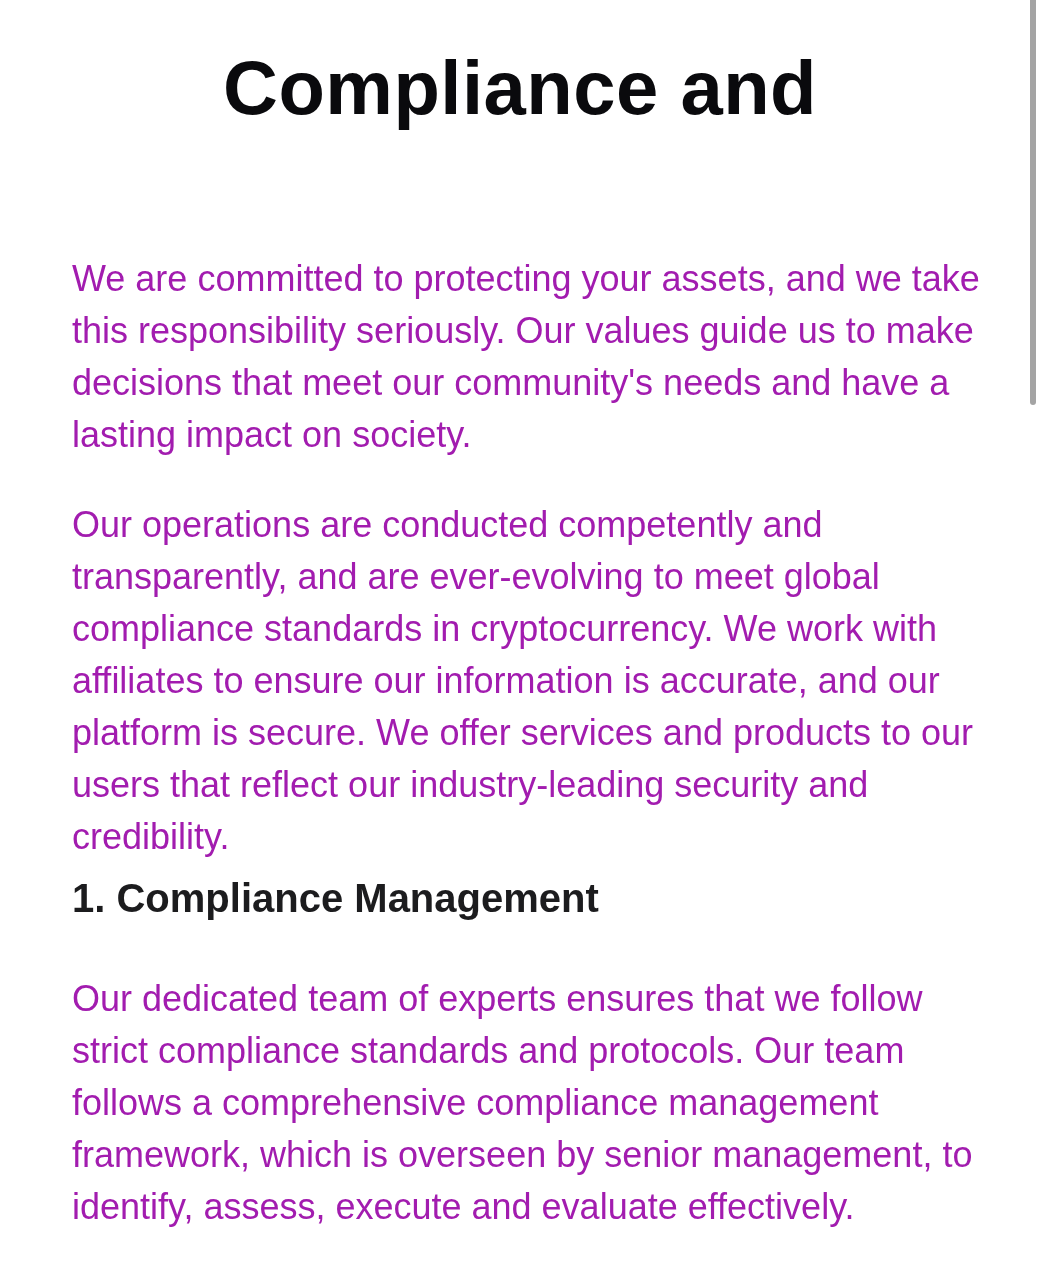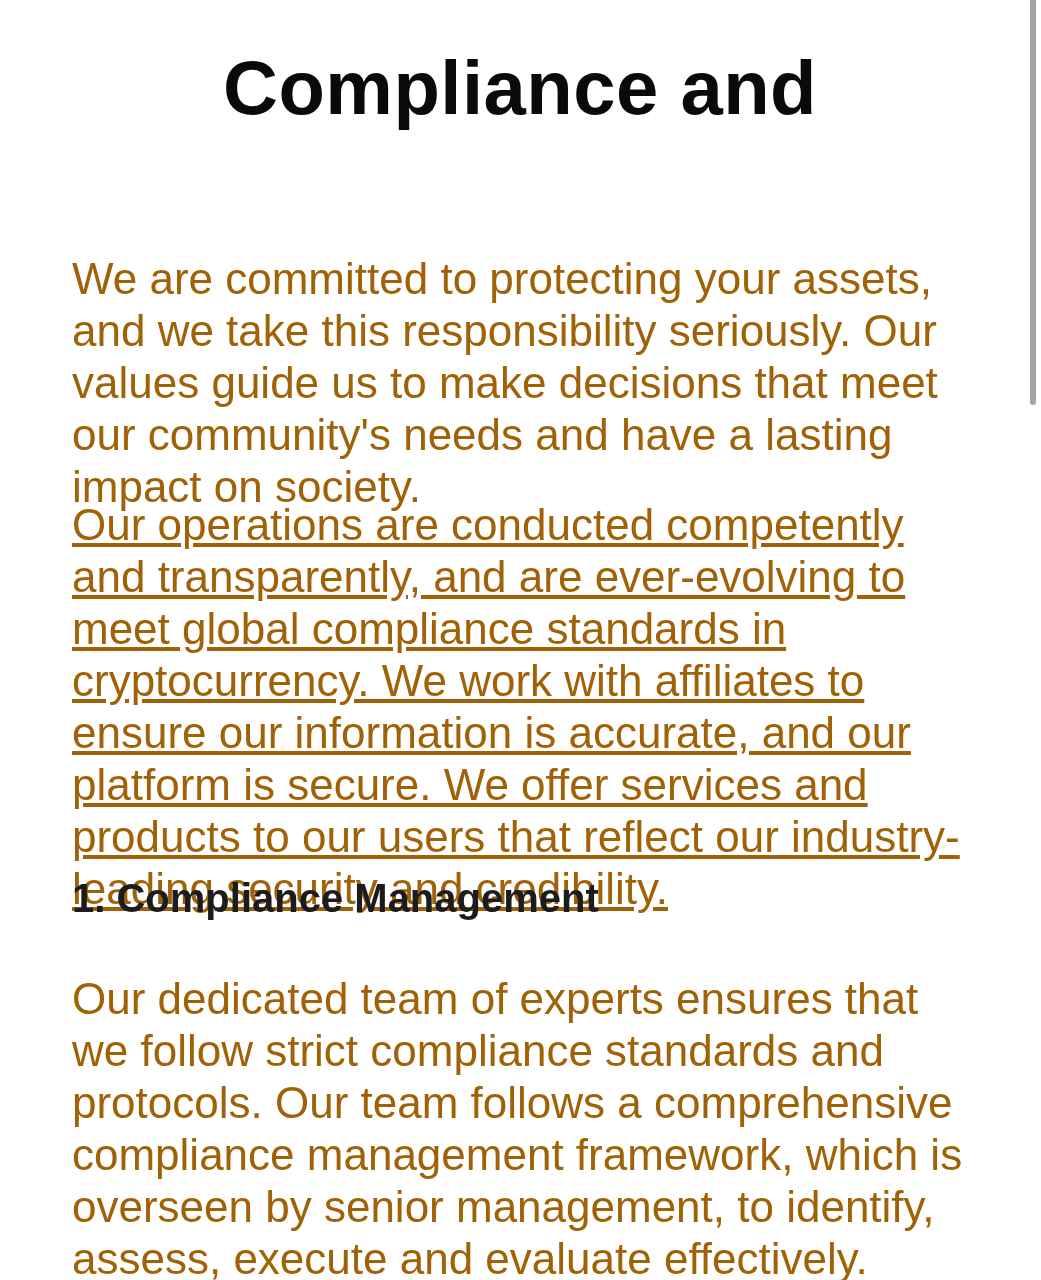--- a/index.html
+++ b/index.html
@@ -34,26 +34,26 @@
       line-height: 92px;
       color: #0a0a0d;
       letter-spacing: 0.5px;
     }
     .para {
       position: absolute;
       left: 72px;
       width: 910px;
       margin: 0;
       font-family: "Liberation Sans", sans-serif;
-      font-size: 44px;
+      font-size: 36px;
       line-height: 52px;
-      color: #a16207;
+      color: #a21caf;
     }
     .p1 { top: 253px; }
-    .p2 { top: 499px; text-decoration: underline; }
+    .p2 { top: 499px; }
     .p3 { top: 973px; }
     .section-heading {
       position: absolute;
       left: 72px;
       top: 870px;
       margin: 0;
       font-family: "Liberation Sans", sans-serif;
       font-weight: 700;
       font-size: 40px;
       line-height: 56px;

